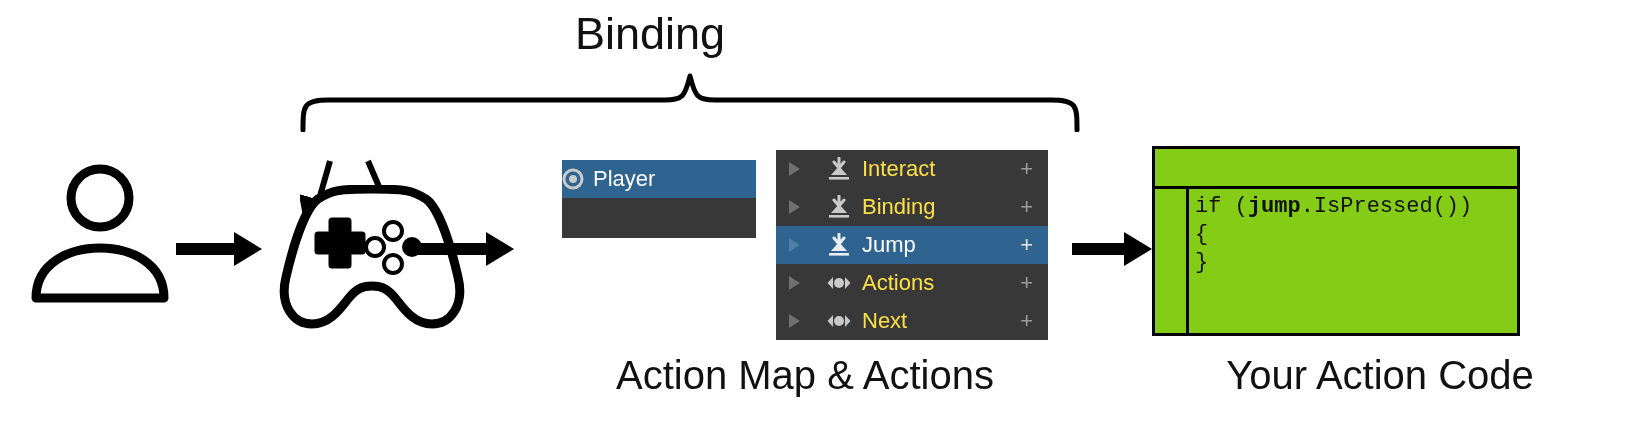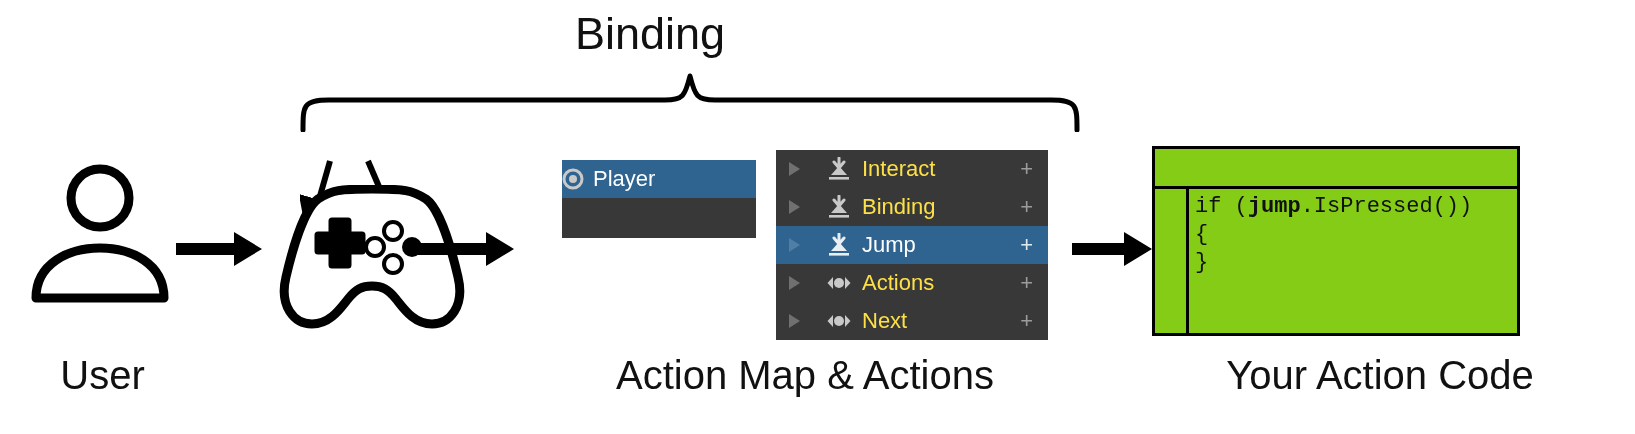--- a/index.html
+++ b/index.html
@@ -224,17 +224,16 @@
   <svg class="abs" id="arrow-actions-code" style="left:1072px;top:228px;" width="82" height="42" viewBox="0 0 82 42">
     <path d="M0,15 L52,15 L52,4 L80,21 L52,38 L52,27 L0,27 Z" fill="#000"></path>
   </svg>
 
   <div class="abs" id="code-window">
     <div id="code-titlebar"></div>
     <div id="code-gutter"></div>
     <div id="code-text"><div>if (<b>jump</b>.IsPressed())</div><div>{</div><div>}</div></div>
   </div>
 
-  <div class="abs caption" id="cap-user">User</div>
   <div class="abs caption" id="cap-code">Your Action Code</div>
   <div class="abs caption" id="cap-actionmap">Action Map &amp; Actions</div>
 
 </div>
 
 </body></html>

